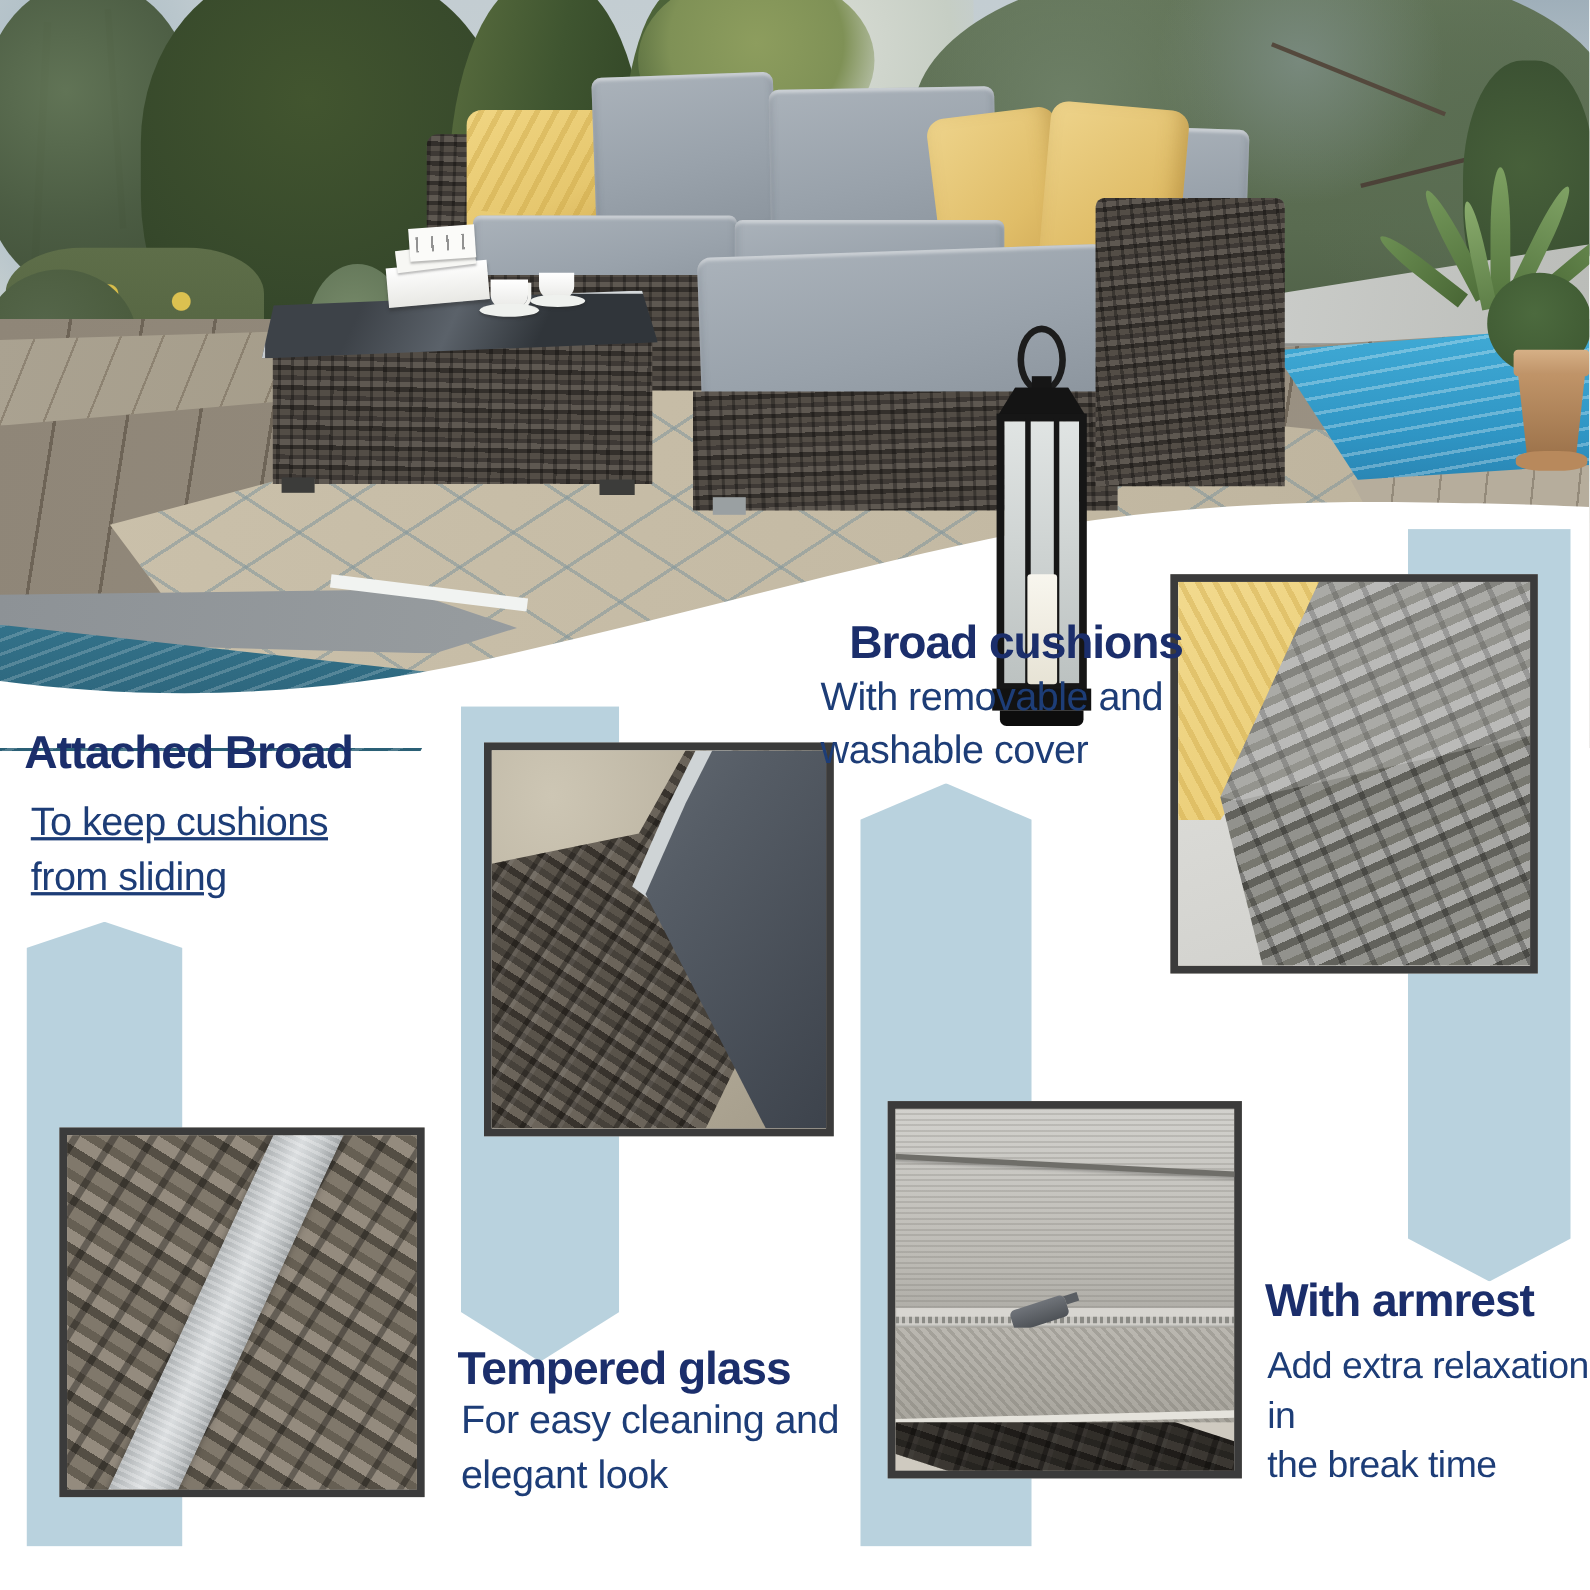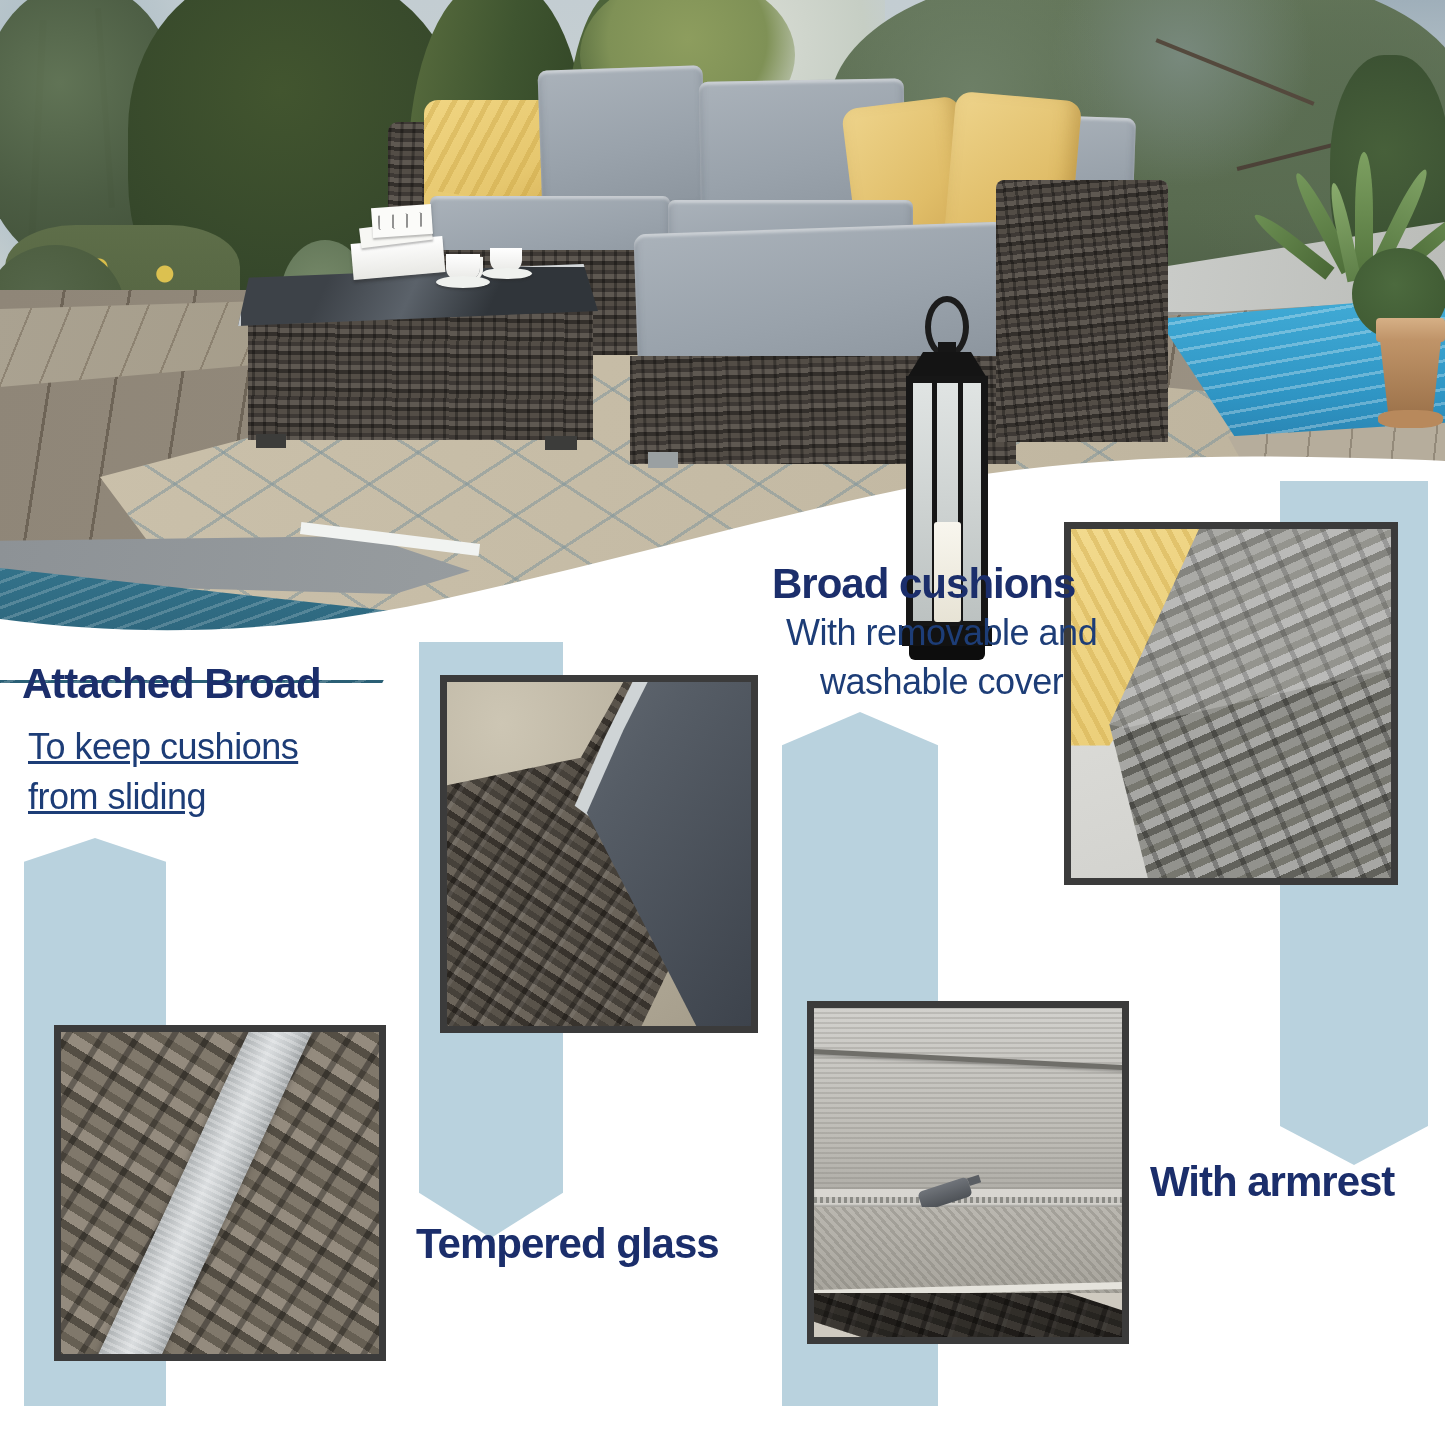--- a/index.html
+++ b/index.html
@@ -251,20 +251,24 @@
        repeating-linear-gradient(0deg, rgba(255,255,255,.25) 0 3px, rgba(0,0,0,0) 3px 7px),
        linear-gradient(90deg,#aeb2b4 0%,#dadddf 45%,#c2c6c8 75%,#9fa3a5 100%);
        box-shadow:0 0 6px rgba(40,40,40,.5);"></i>
   </div>
 
   <div class="feat-title" style="left:22px;top:662px;z-index:4;">Attached Broad</div>
   <div class="feat-sub" style="left:28px;top:722px;z-index:4;text-decoration:underline;">To keep cushions
 from sliding</div>
 
   <div class="feat-title" style="left:772px;top:562px;z-index:4;">Broad cushions</div>
-  <div class="feat-sub" style="left:786px;top:608px;line-height:49px;z-index:4;text-align:center;">With removable and
+  <div class="feat-sub" style="left:746px;top:608px;line-height:49px;z-index:4;">With removable and
 washable cover</div>
 
   <div class="feat-title" style="left:416px;top:1222px;z-index:4;">Tempered glass</div>
+  <div class="feat-sub" style="left:419px;top:1266px;z-index:4;">For easy cleaning and
+elegant look</div>
 
   <div class="feat-title" style="left:1150px;top:1160px;z-index:4;">With armrest</div>
+  <div class="feat-sub" style="left:1152px;top:1220px;line-height:45px;font-size:34px;z-index:4;">Add extra relaxation in
+the break time</div>
 
 </div>
 
 </body></html>

